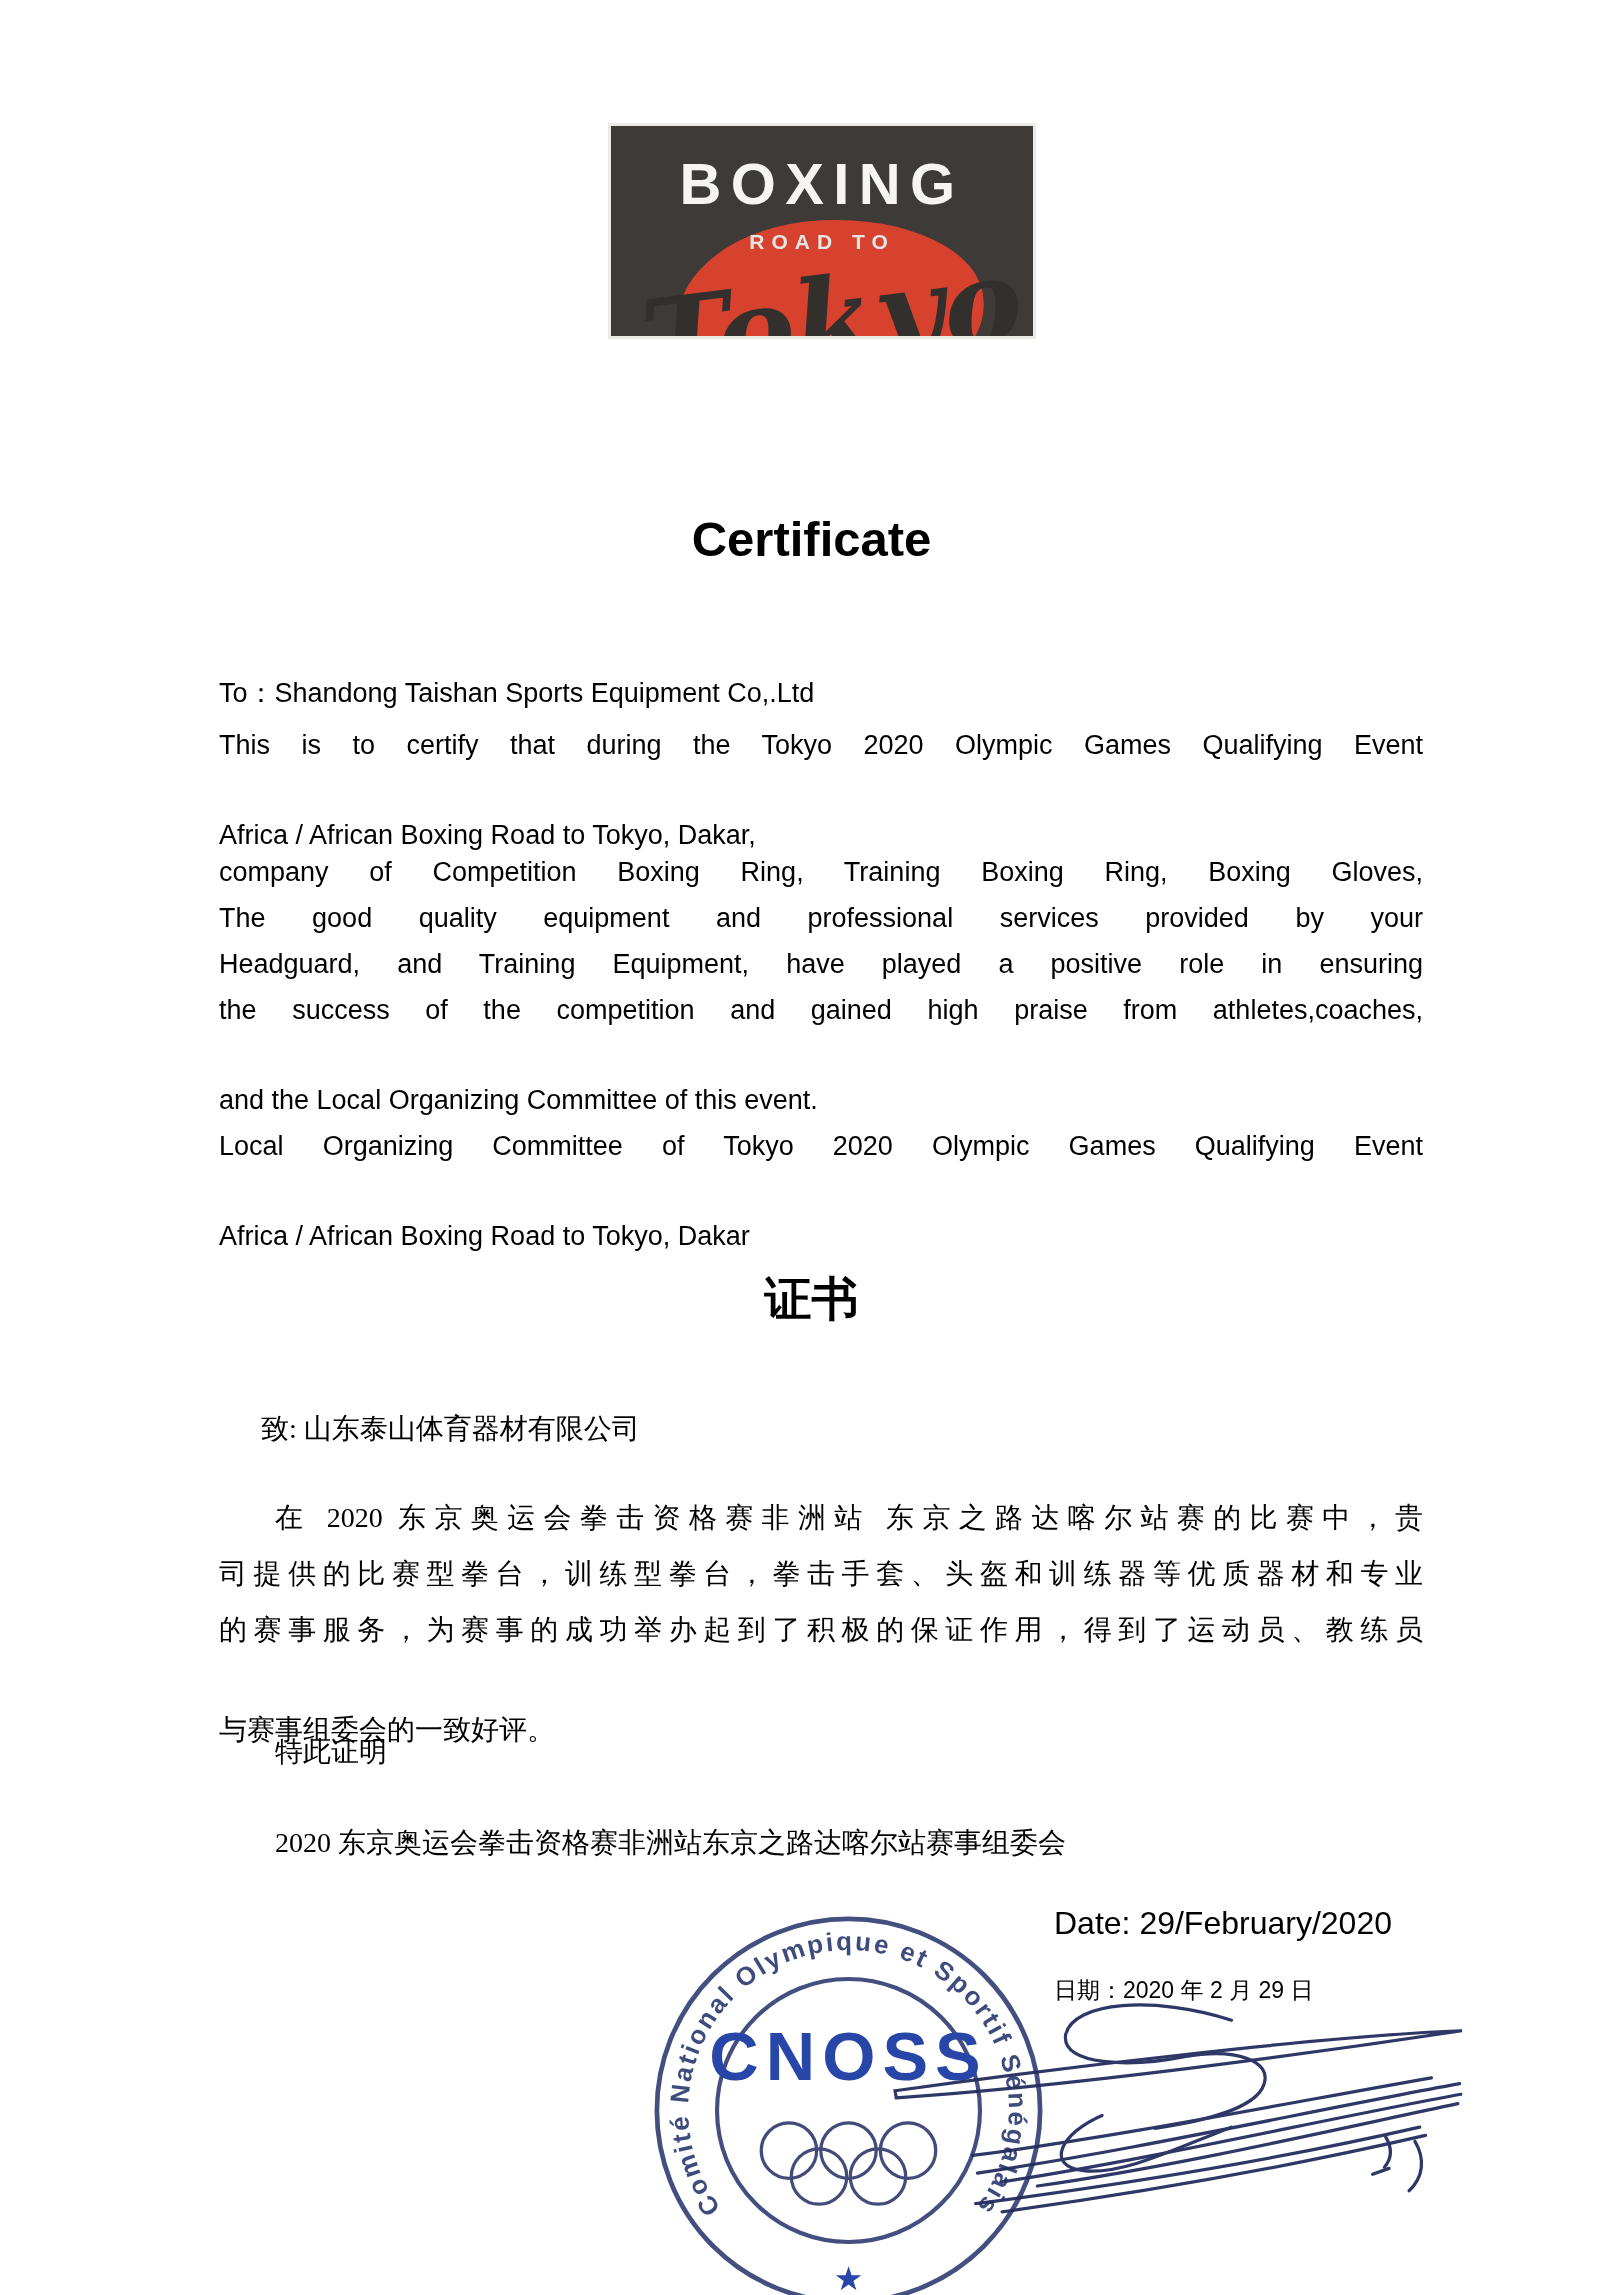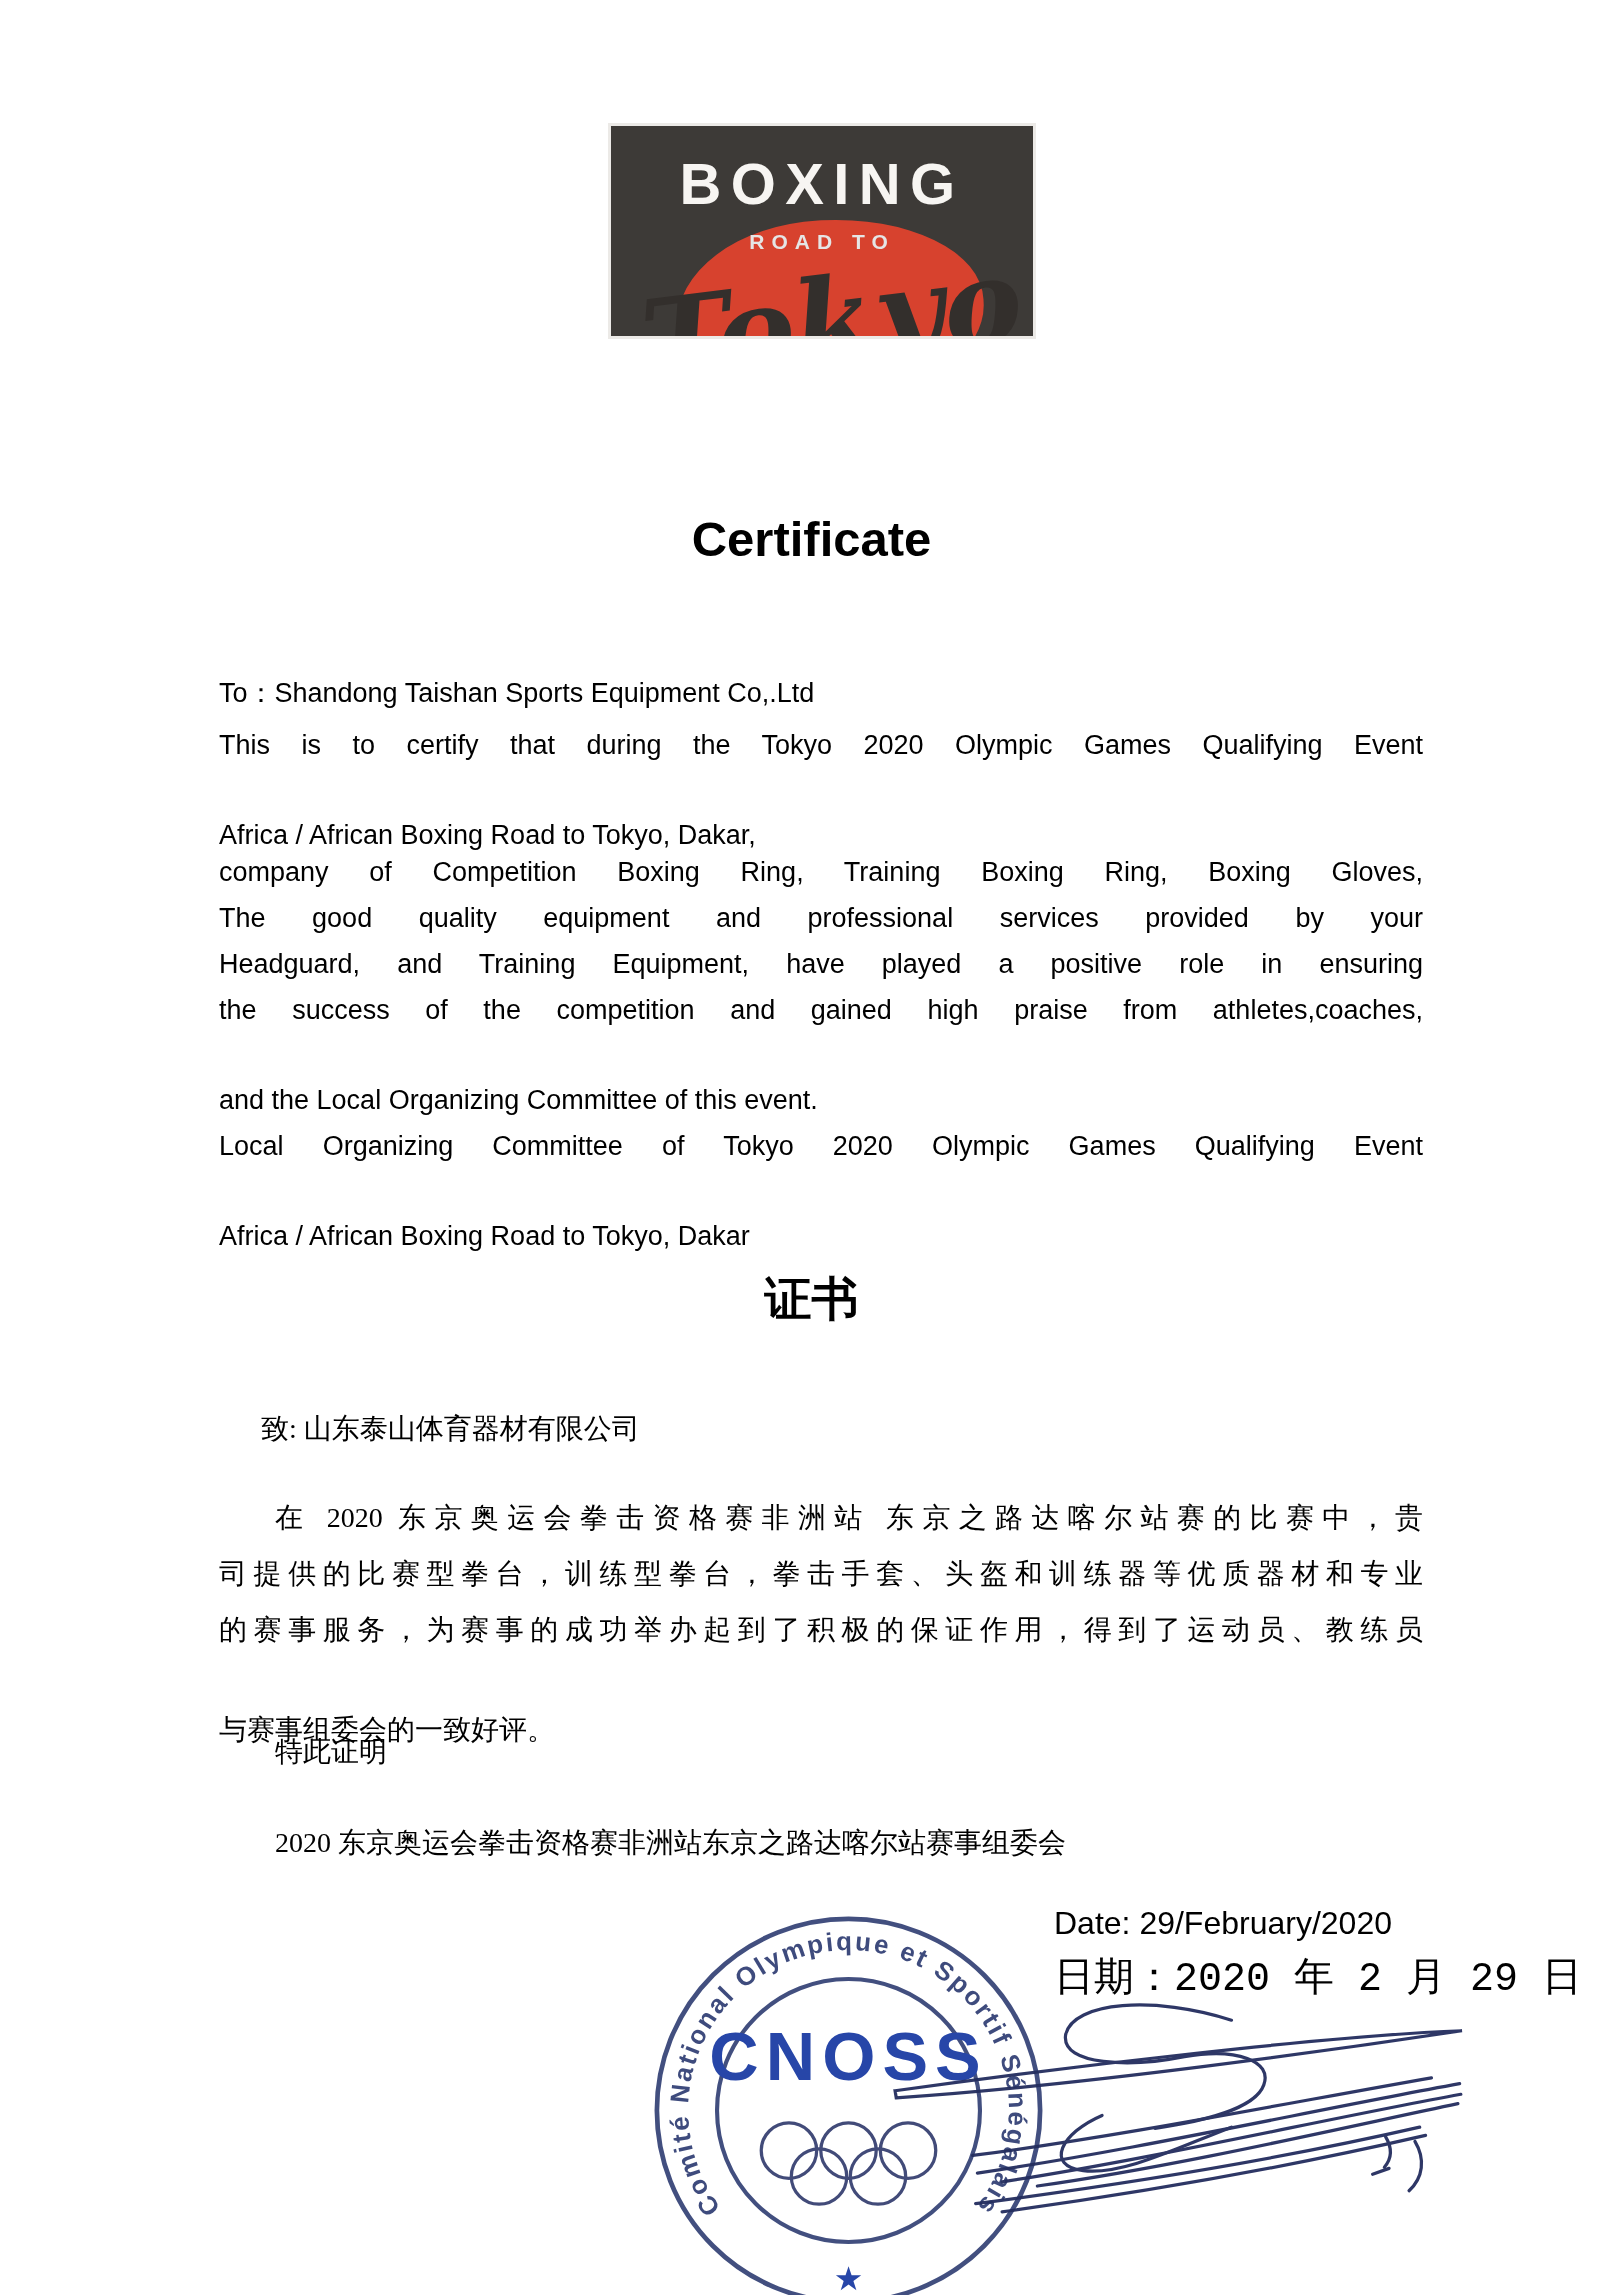--- a/index.html
+++ b/index.html
@@ -47,21 +47,21 @@
   .zh { font-family:"Liberation Serif","DejaVu Serif",serif; font-size:28px; line-height:56px; }
   .zh-title {
     left:0; width:1623px; top:1271px; text-align:center;
     font-family:"Liberation Serif","DejaVu Serif",serif;
     font-size:47px; font-weight:bold; line-height:1.2;
   }
   .indent2 { text-indent:2em; }
 
   .date-block { left:1054px; top:1904px; line-height:1.0; }
   .date-en { font-size:32px; line-height:38px; }
-  .date-zh { font-family:Liberation Mono, monospace; font-size:40px; line-height:44px; margin-top:16px; }
+  .date-zh { font-family:Liberation Sans, sans-serif; font-size:23px; line-height:44px; margin-top:26px; }
 
   
   .stamp-svg { position:absolute; left:651px; top:1913px; width:395px; height:395px; z-index:3; }
   .sig-svg   { position:absolute; left:825px; top:1979px; width:660px; height:247px; z-index:4; }
 </style>
 </head>
 <body>
 
 <div class="page">
 

